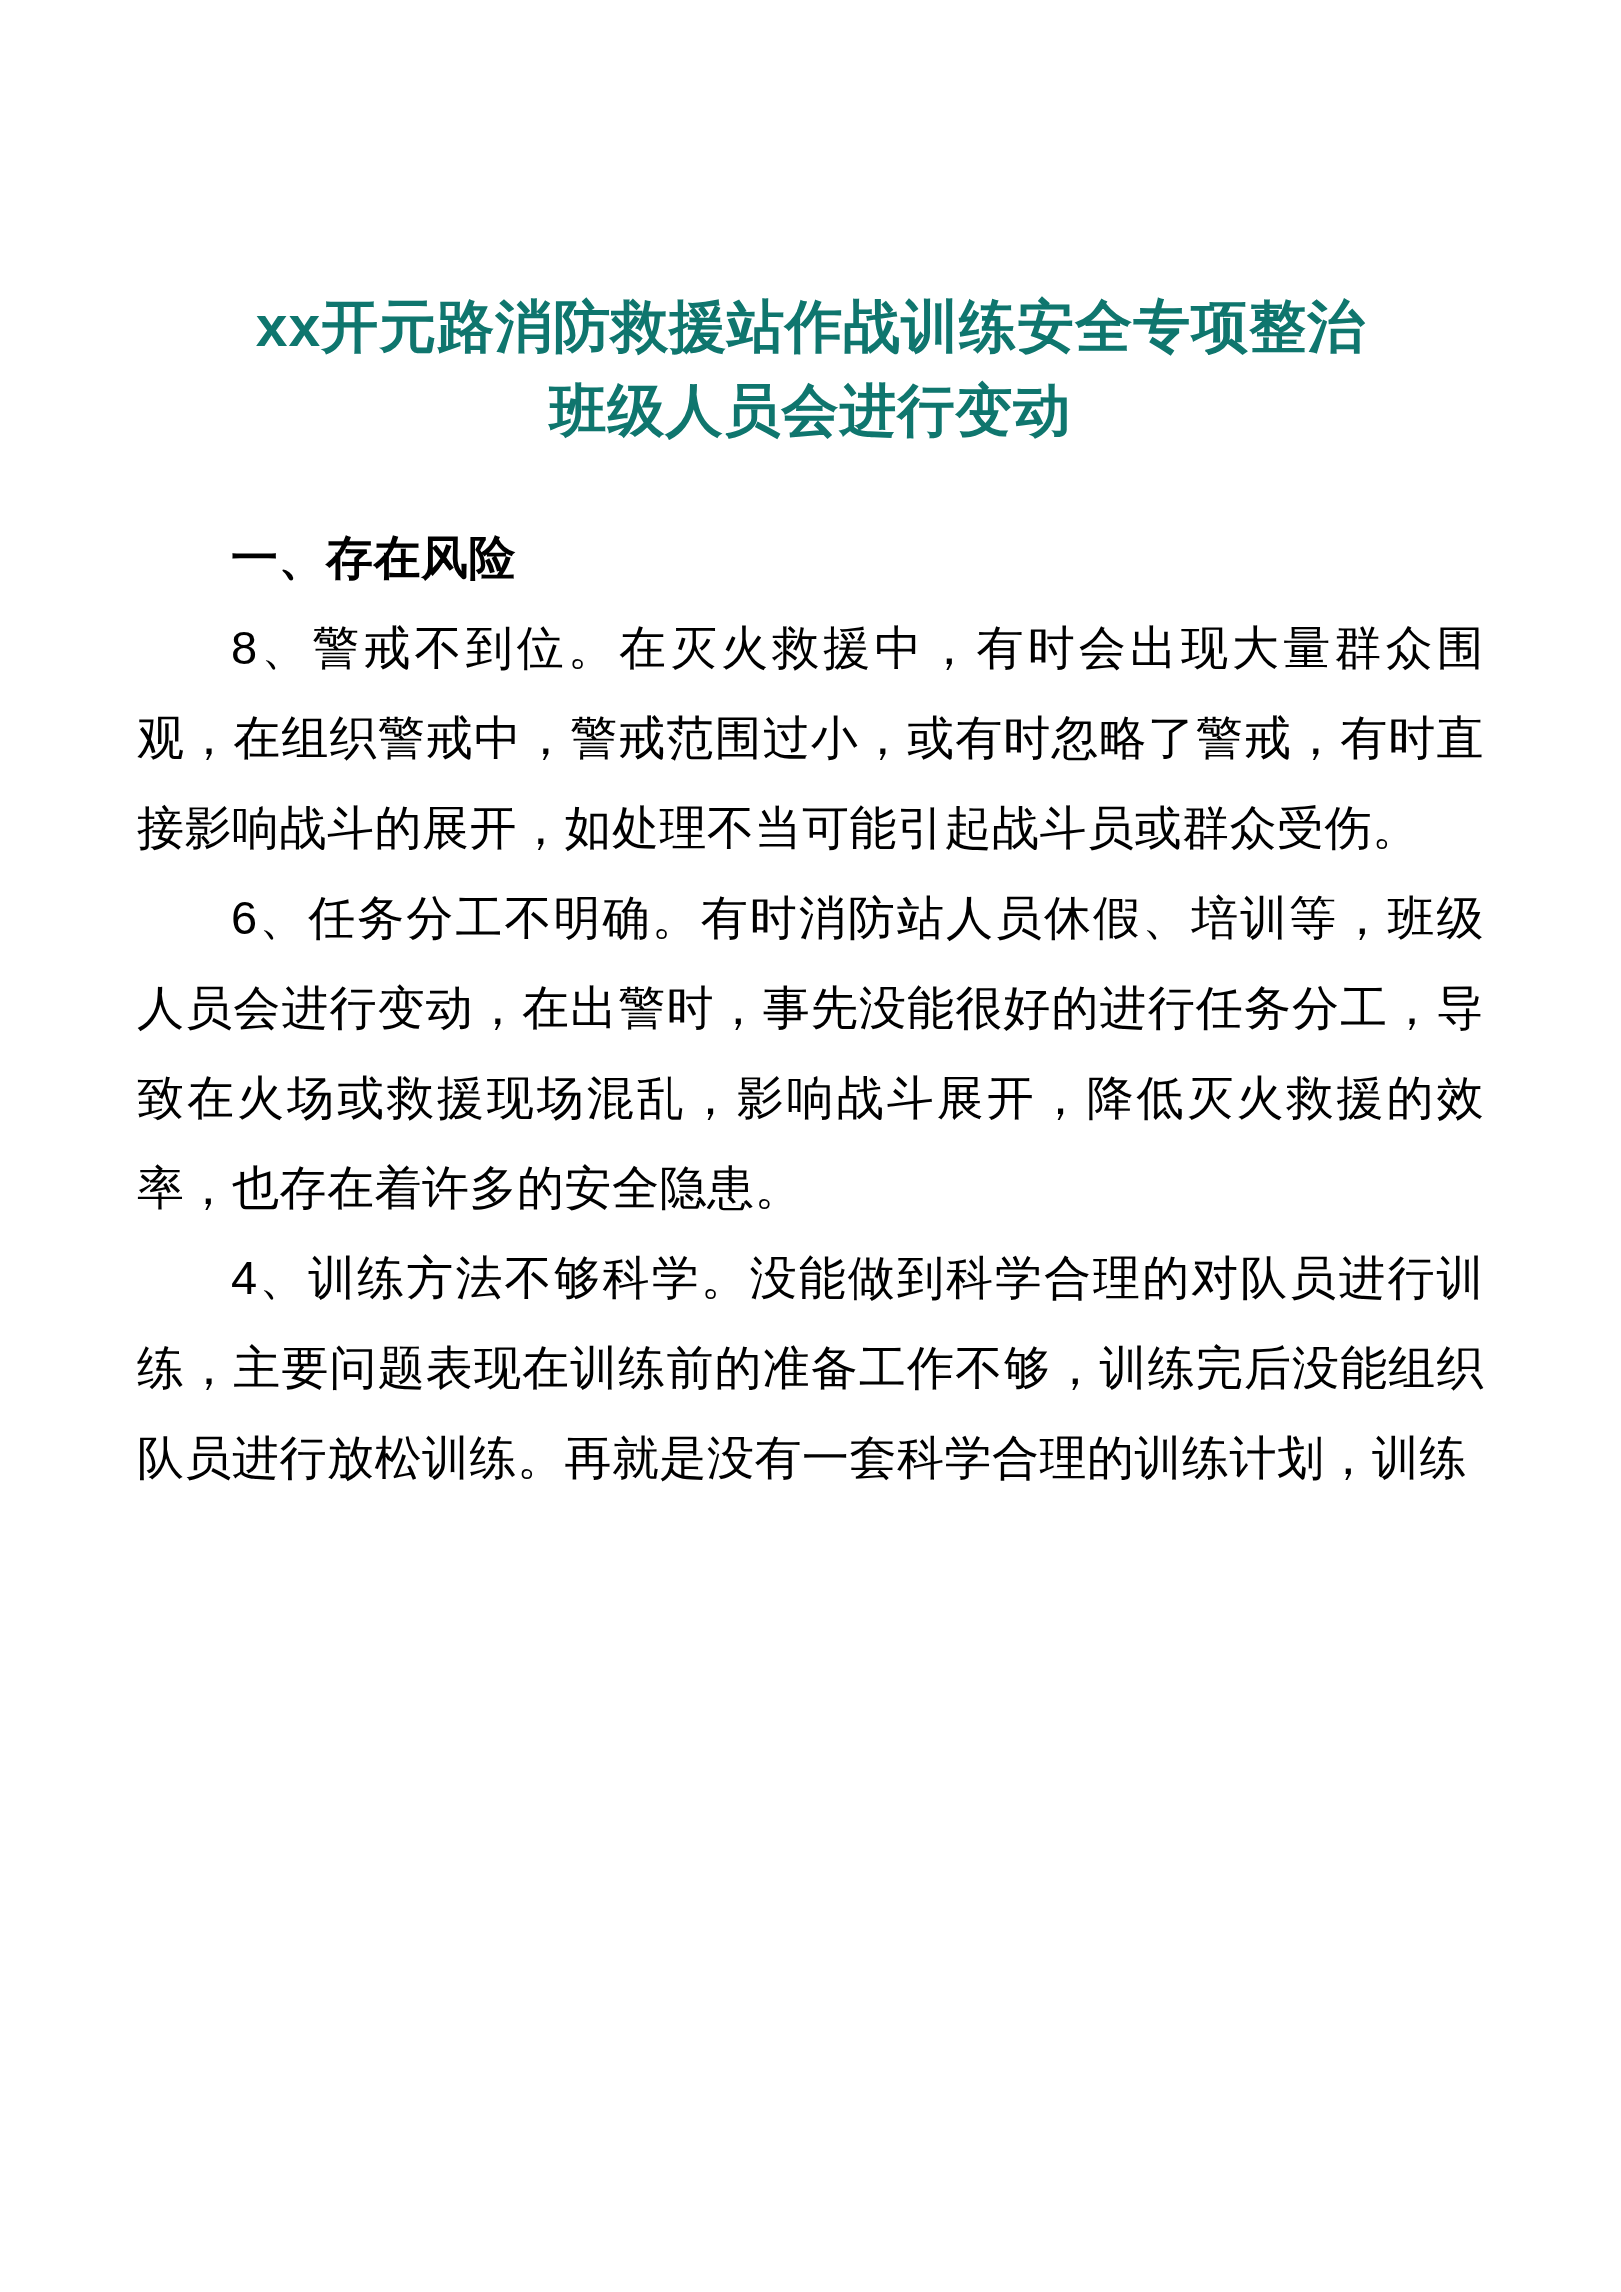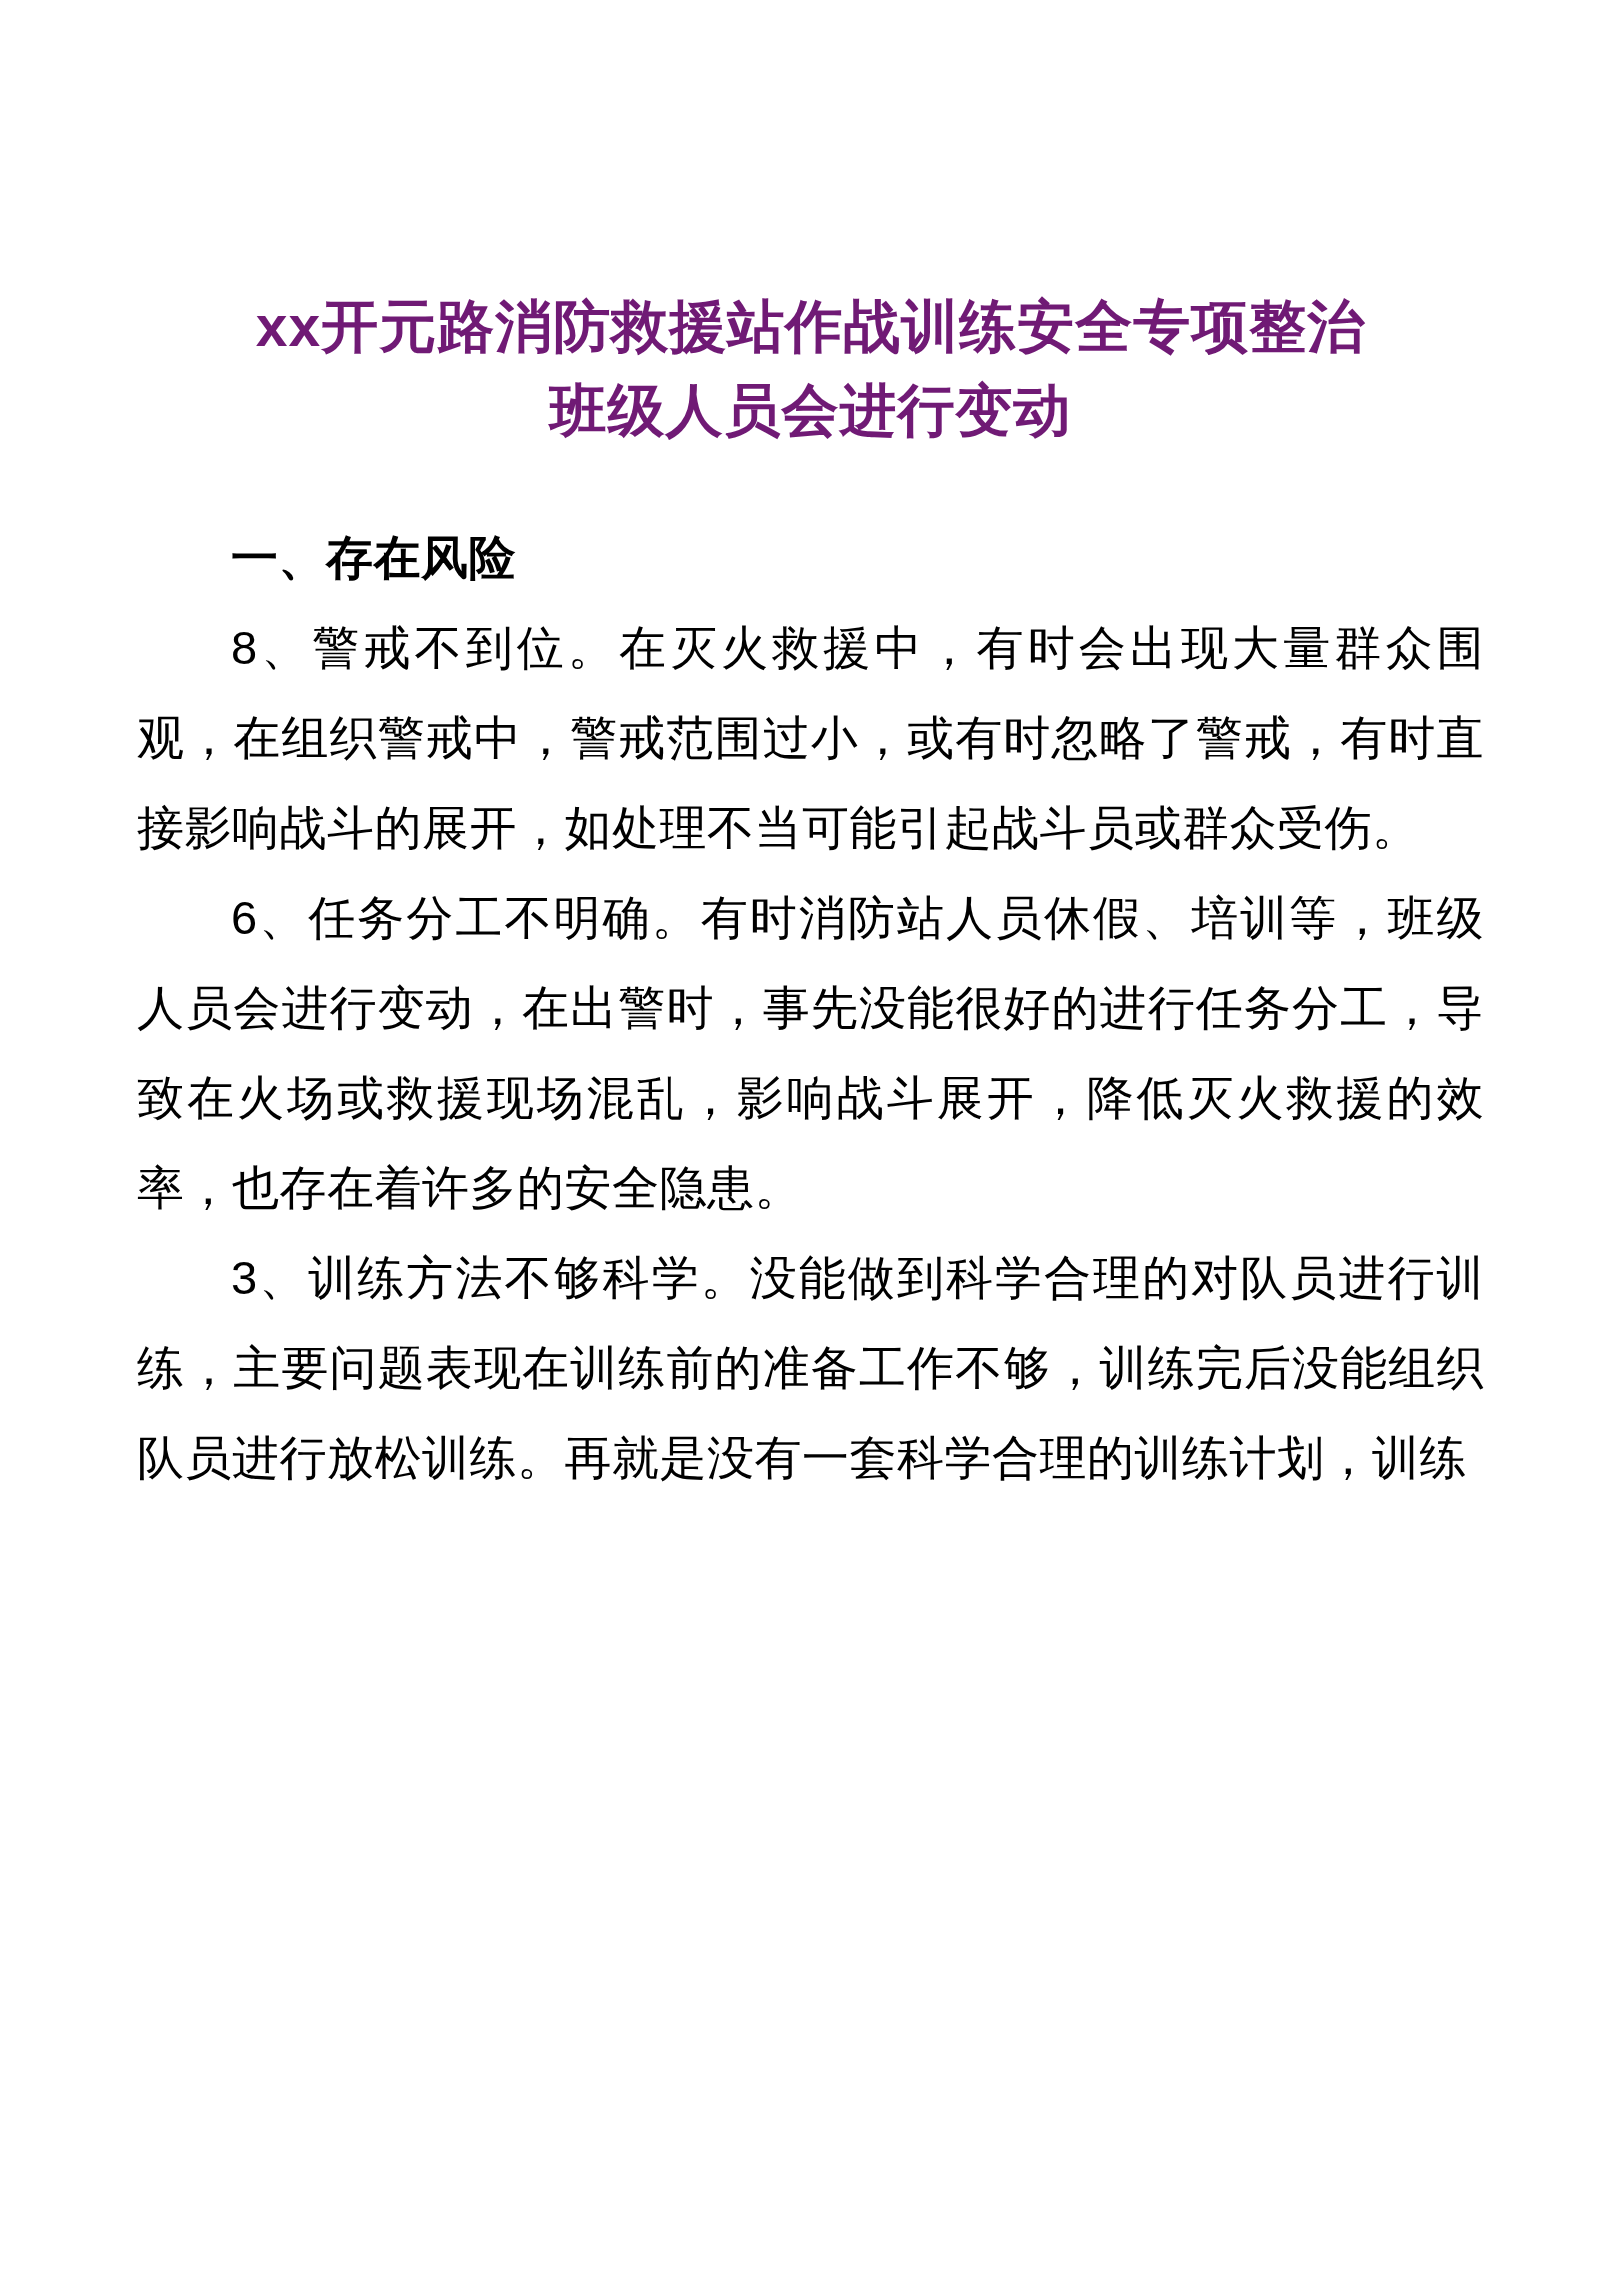--- a/index.html
+++ b/index.html
@@ -21,21 +21,21 @@
     overflow: hidden;
   }
 
   .title {
     margin: 0 0 61px 0;
     text-align: center;
     font-size: 57px;
     font-weight: bold;
     line-height: 84px;
     letter-spacing: 1px;
-    color: #701a75;
+    color: #0f766e;
   }
   .title-line {
     display: block;
   }
 
   .doc-body {
     font-size: 47px;
     line-height: 90px;
     text-align: justify;
     color: #000000;
@@ -62,17 +62,17 @@
   </h1>
 
   <div class="doc-body">
 
     <p class="para heading">一、存在风险</p>
 
     <p class="para">8、警戒不到位。在灭火救援中，有时会出现大量群众围观，在组织警戒中，警戒范围过小，或有时忽略了警戒，有时直接影响战斗的展开，如处理不当可能引起战斗员或群众受伤。</p>
 
     <p class="para">6、任务分工不明确。有时消防站人员休假、培训等，班级人员会进行变动，在出警时，事先没能很好的进行任务分工，导致在火场或救援现场混乱，影响战斗展开，降低灭火救援的效率，也存在着许多的安全隐患。</p>
 
-    <p class="para">3、训练方法不够科学。没能做到科学合理的对队员进行训练，主要问题表现在训练前的准备工作不够，训练完后没能组织队员进行放松训练。再就是没有一套科学合理的训练计划，训练</p>
+    <p class="para">4、训练方法不够科学。没能做到科学合理的对队员进行训练，主要问题表现在训练前的准备工作不够，训练完后没能组织队员进行放松训练。再就是没有一套科学合理的训练计划，训练</p>
   </div>
 
 </div>
 
 
 </body></html>

